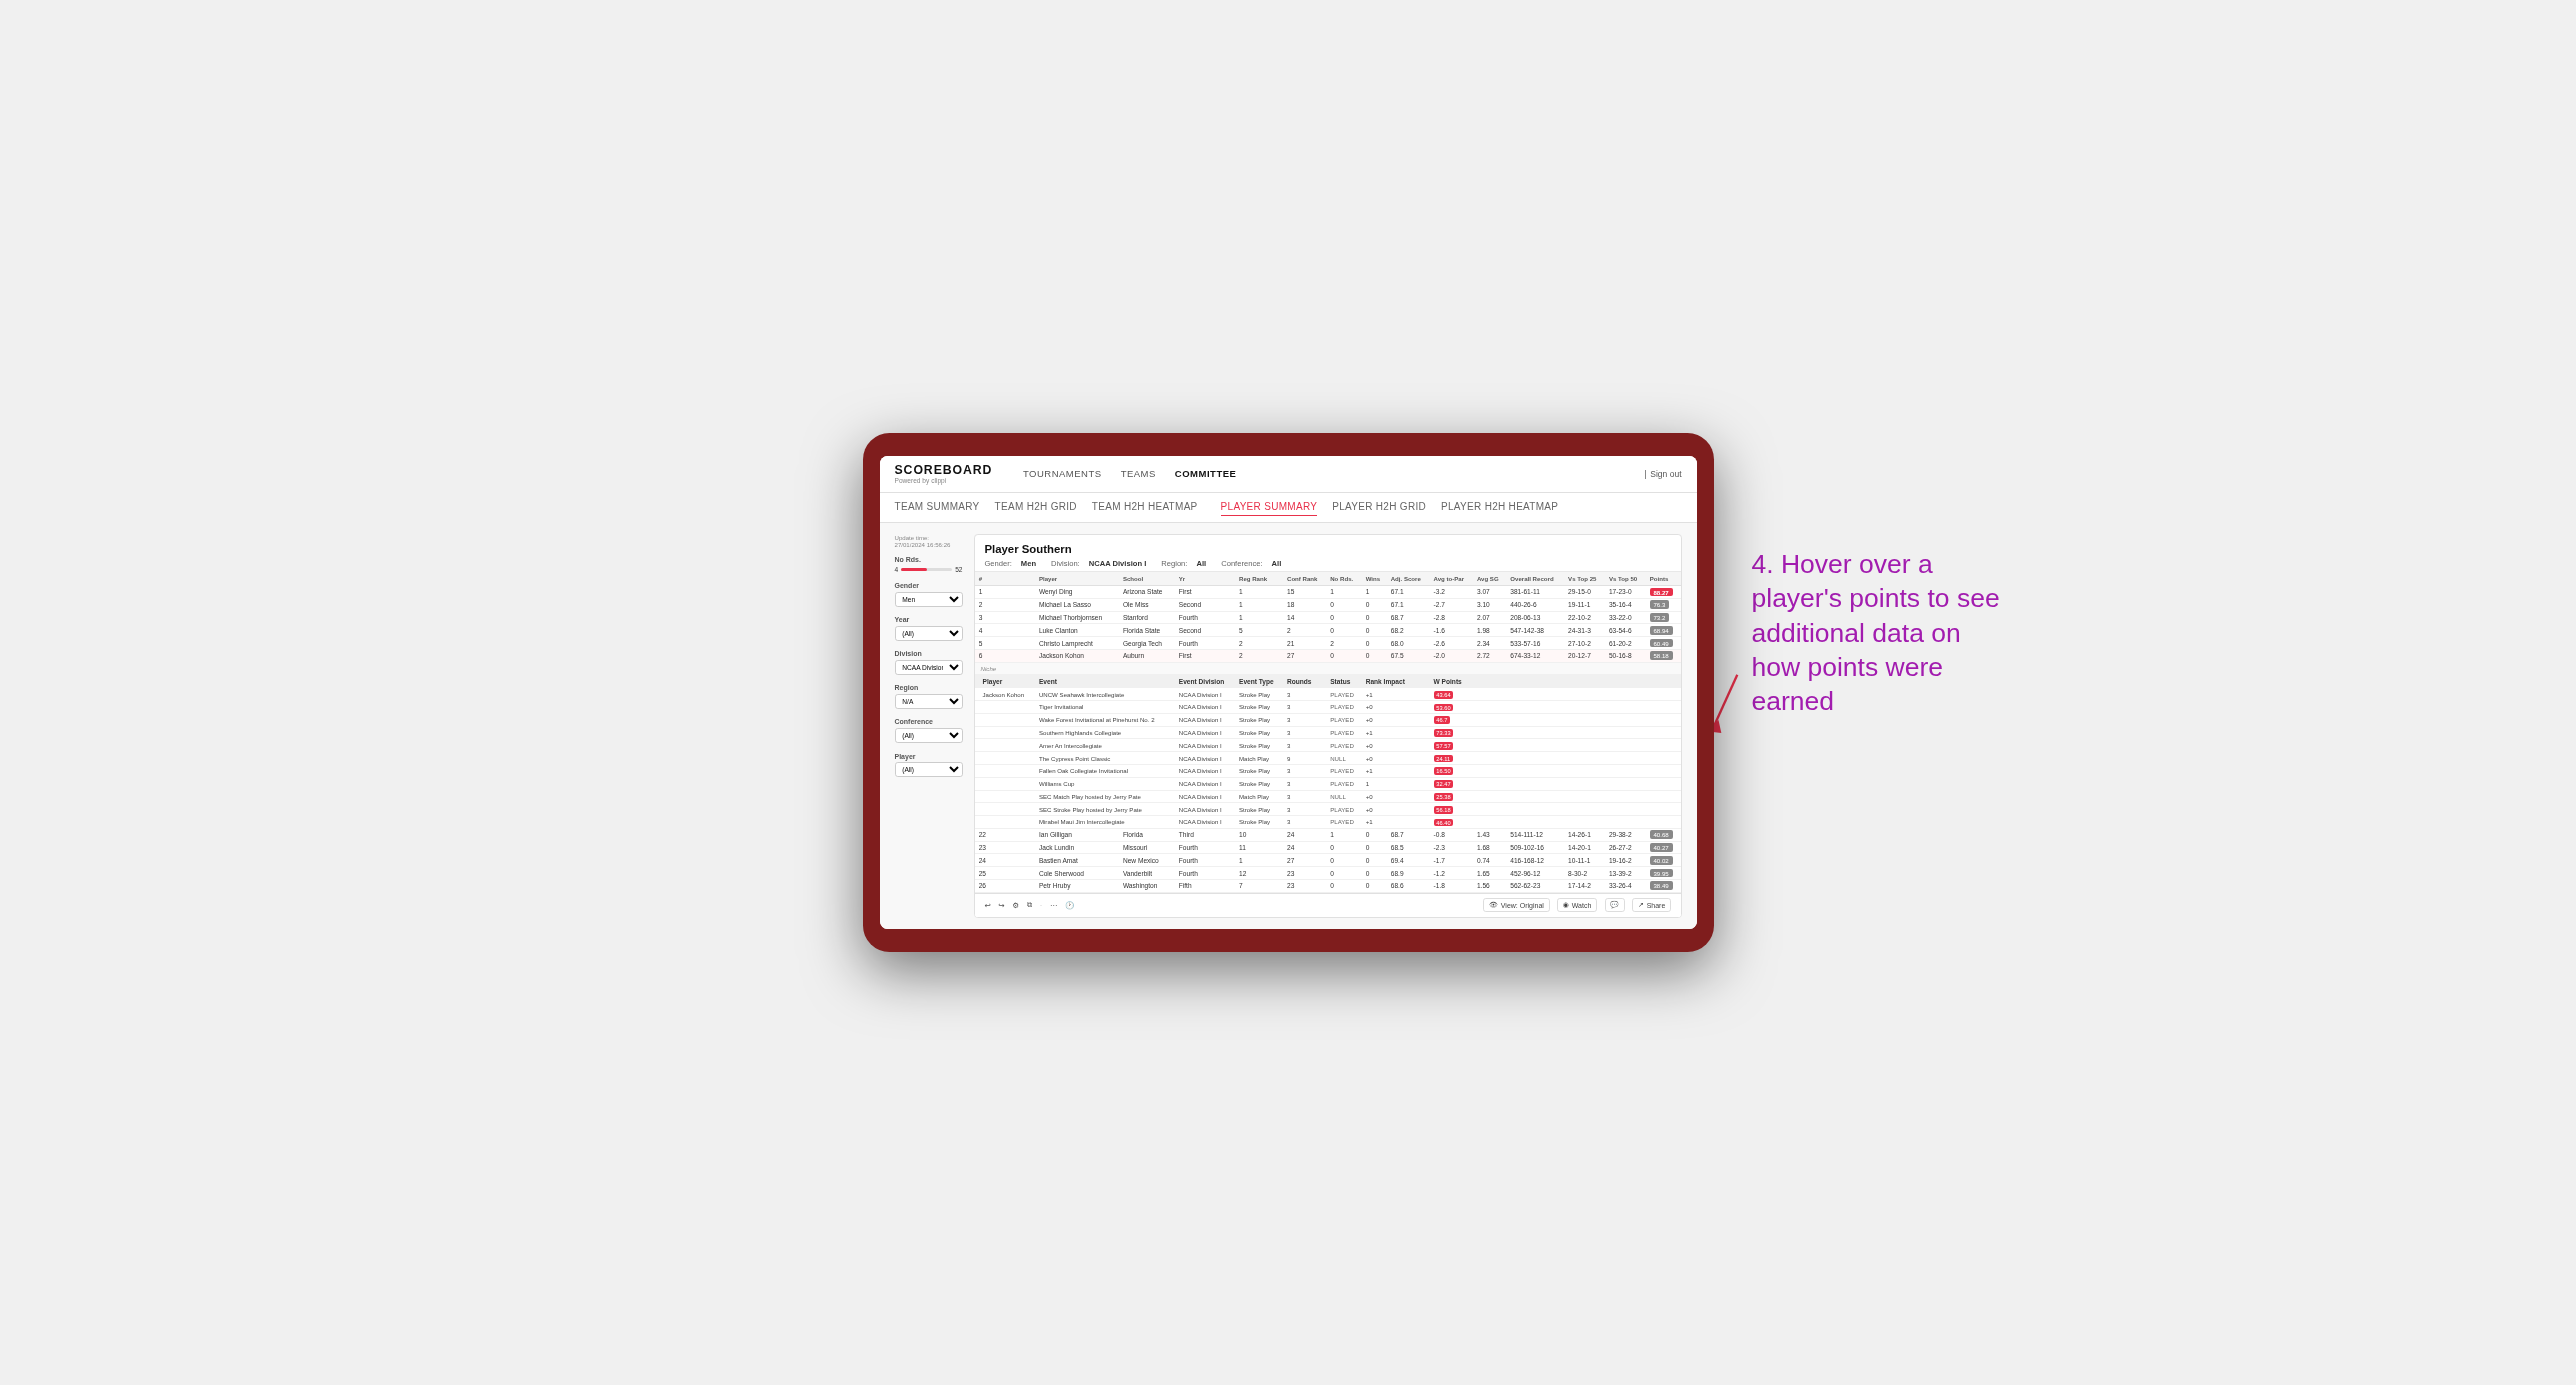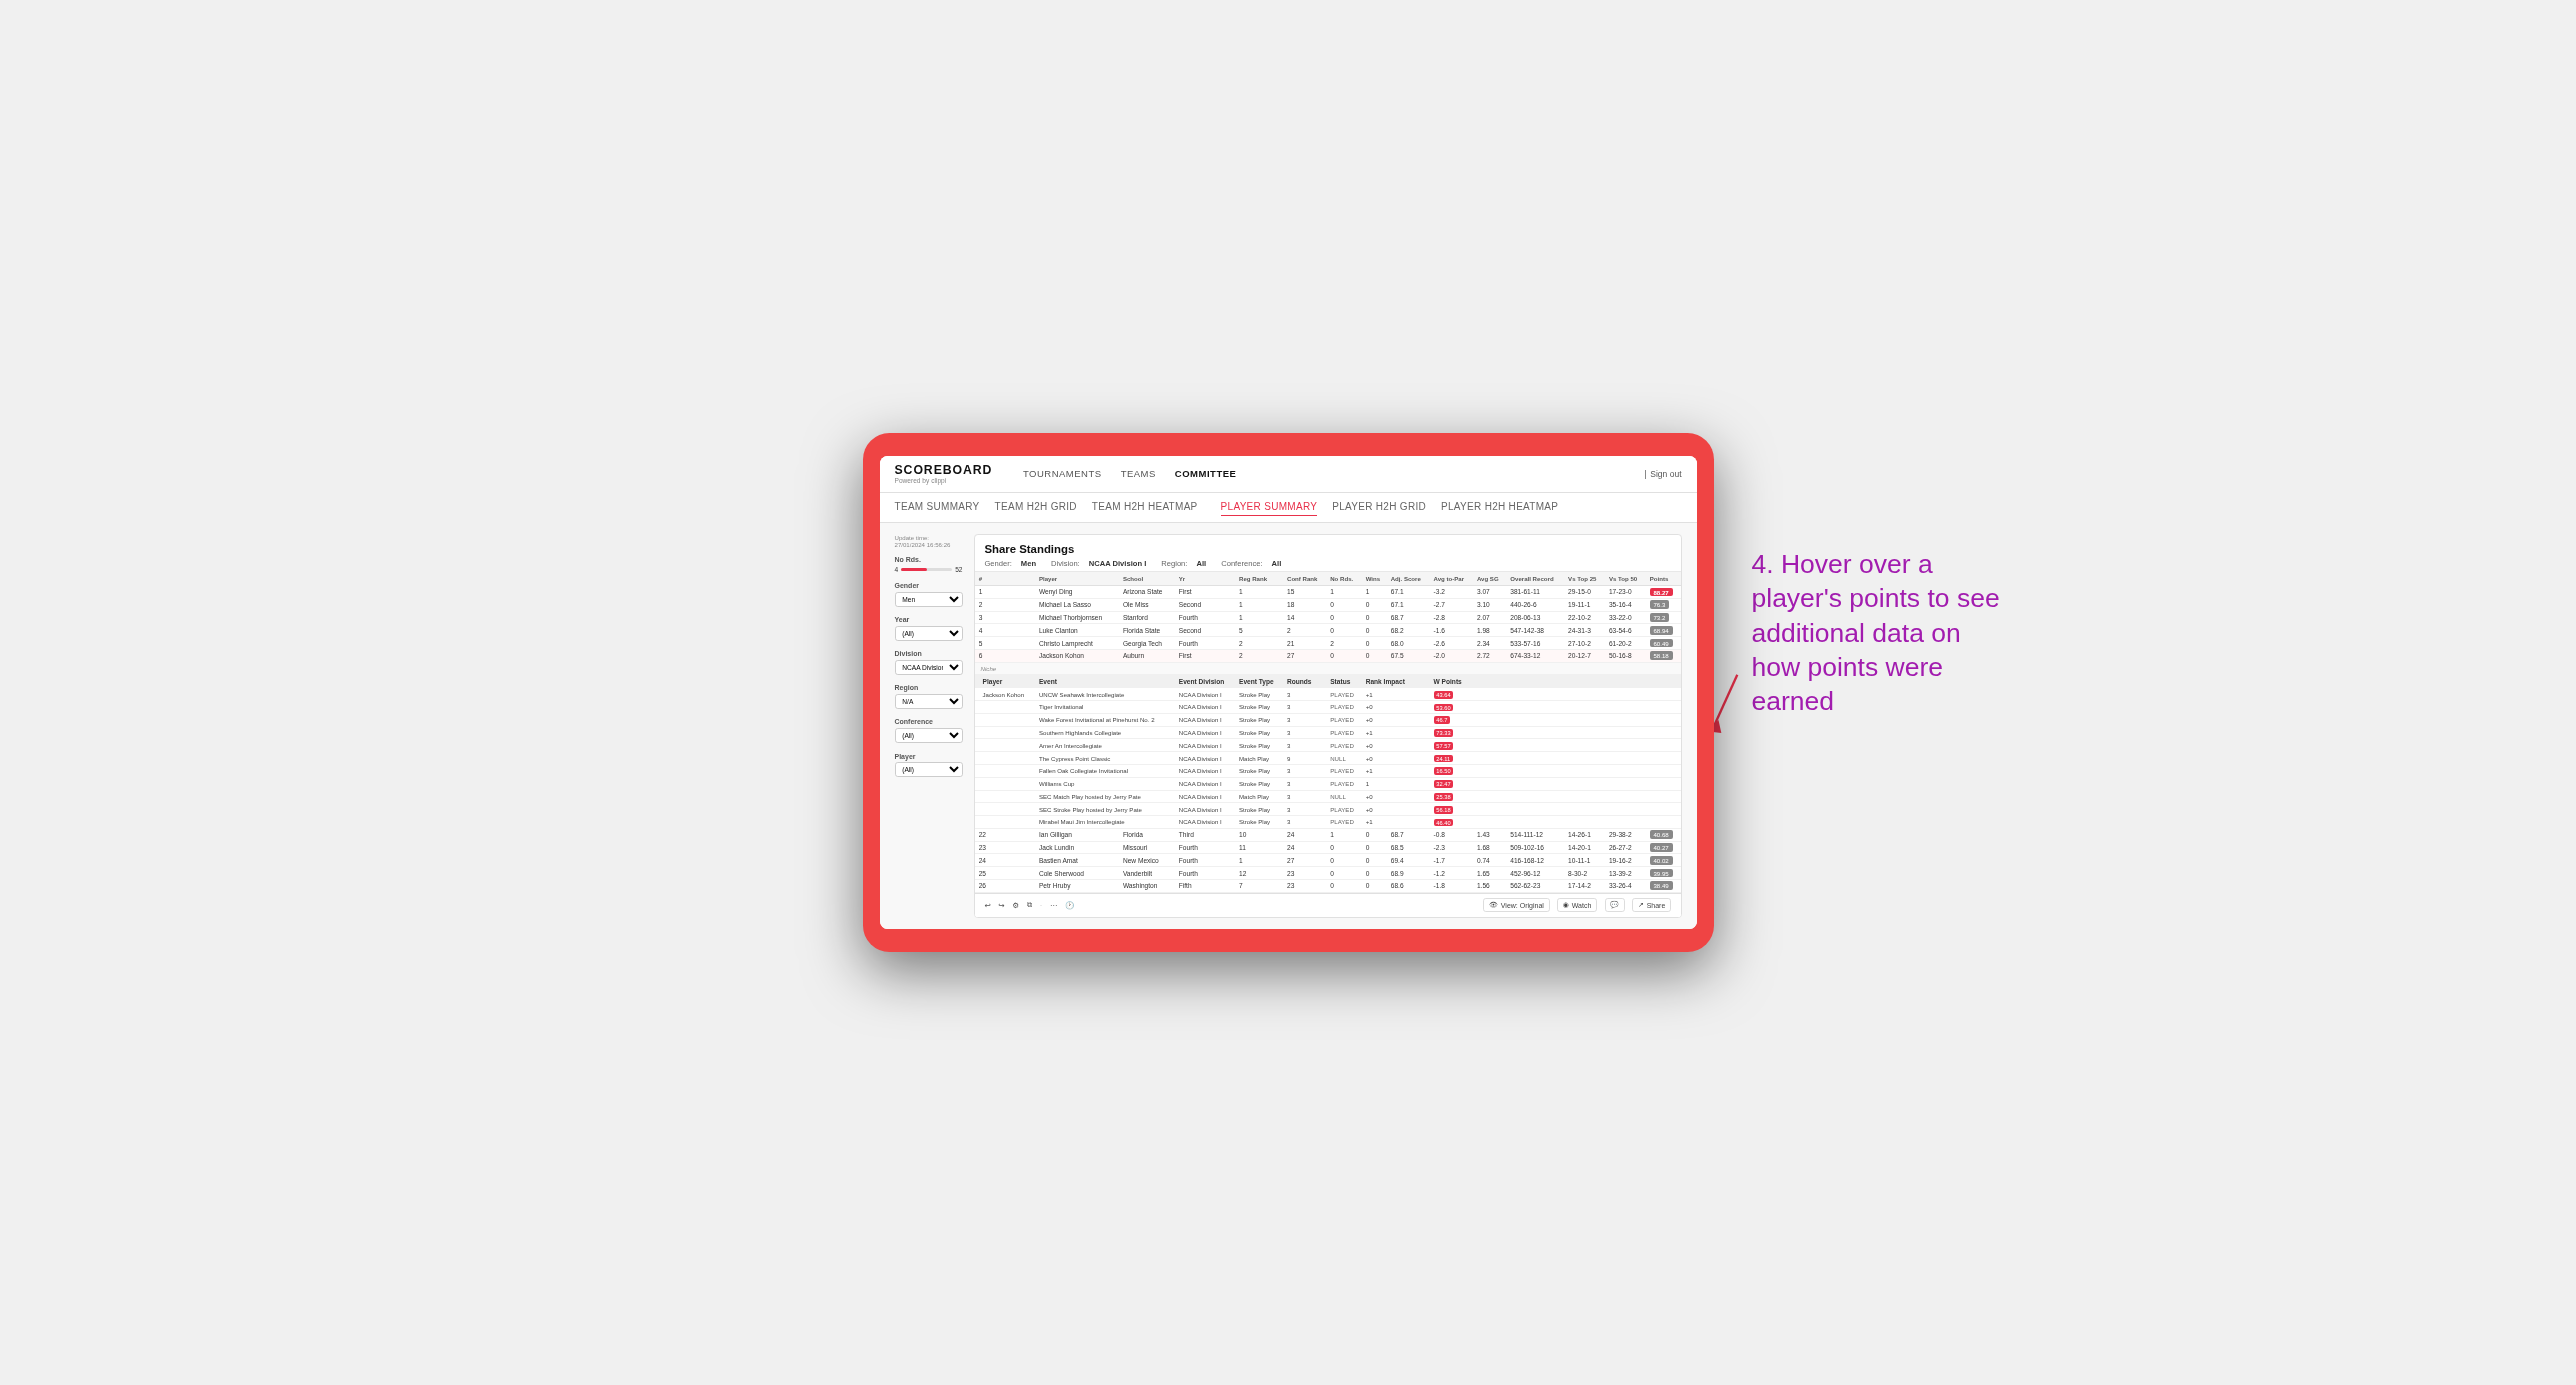--- a/index.html
+++ b/index.html
@@ -32,21 +32,21 @@
       width: 265px;
     }
     .annotation-bottom-left {
       left: -246px;
       bottom: 151px;
       width: 218px;
     }
 
     
     .tablet {
-      background: #ef4444;
+      background: #7f1d1d;
       border-radius: 26.5px;
       padding: 23px 17px;
       box-shadow: 0 19px 57px rgba(0,0,0,0.5);
       width: 851px;
     }
     .tablet-screen {
       background: #fff;
       border-radius: 7.6px;
       overflow: hidden;
       width: 100%;
@@ -411,21 +411,21 @@
             <div class="filter-group">
               <div class="filter-label">Player</div>
               <select class="filter-select">
                 <option>(All)</option>
               </select>
             </div>
           </div>
 
           <div class="table-panel">
             <div class="table-header-section">
-              <div class="standings-title">Share Standings</div>
+              <div class="standings-title">Player Southern</div>
               <div class="filter-row">
                 <div class="filter-pair">
                   <span>Gender:</span>
                   <span>Men</span>
                 </div>
                 <div class="filter-pair">
                   <span>Division:</span>
                   <span>NCAA Division I</span>
                 </div>
                 <div class="filter-pair">

